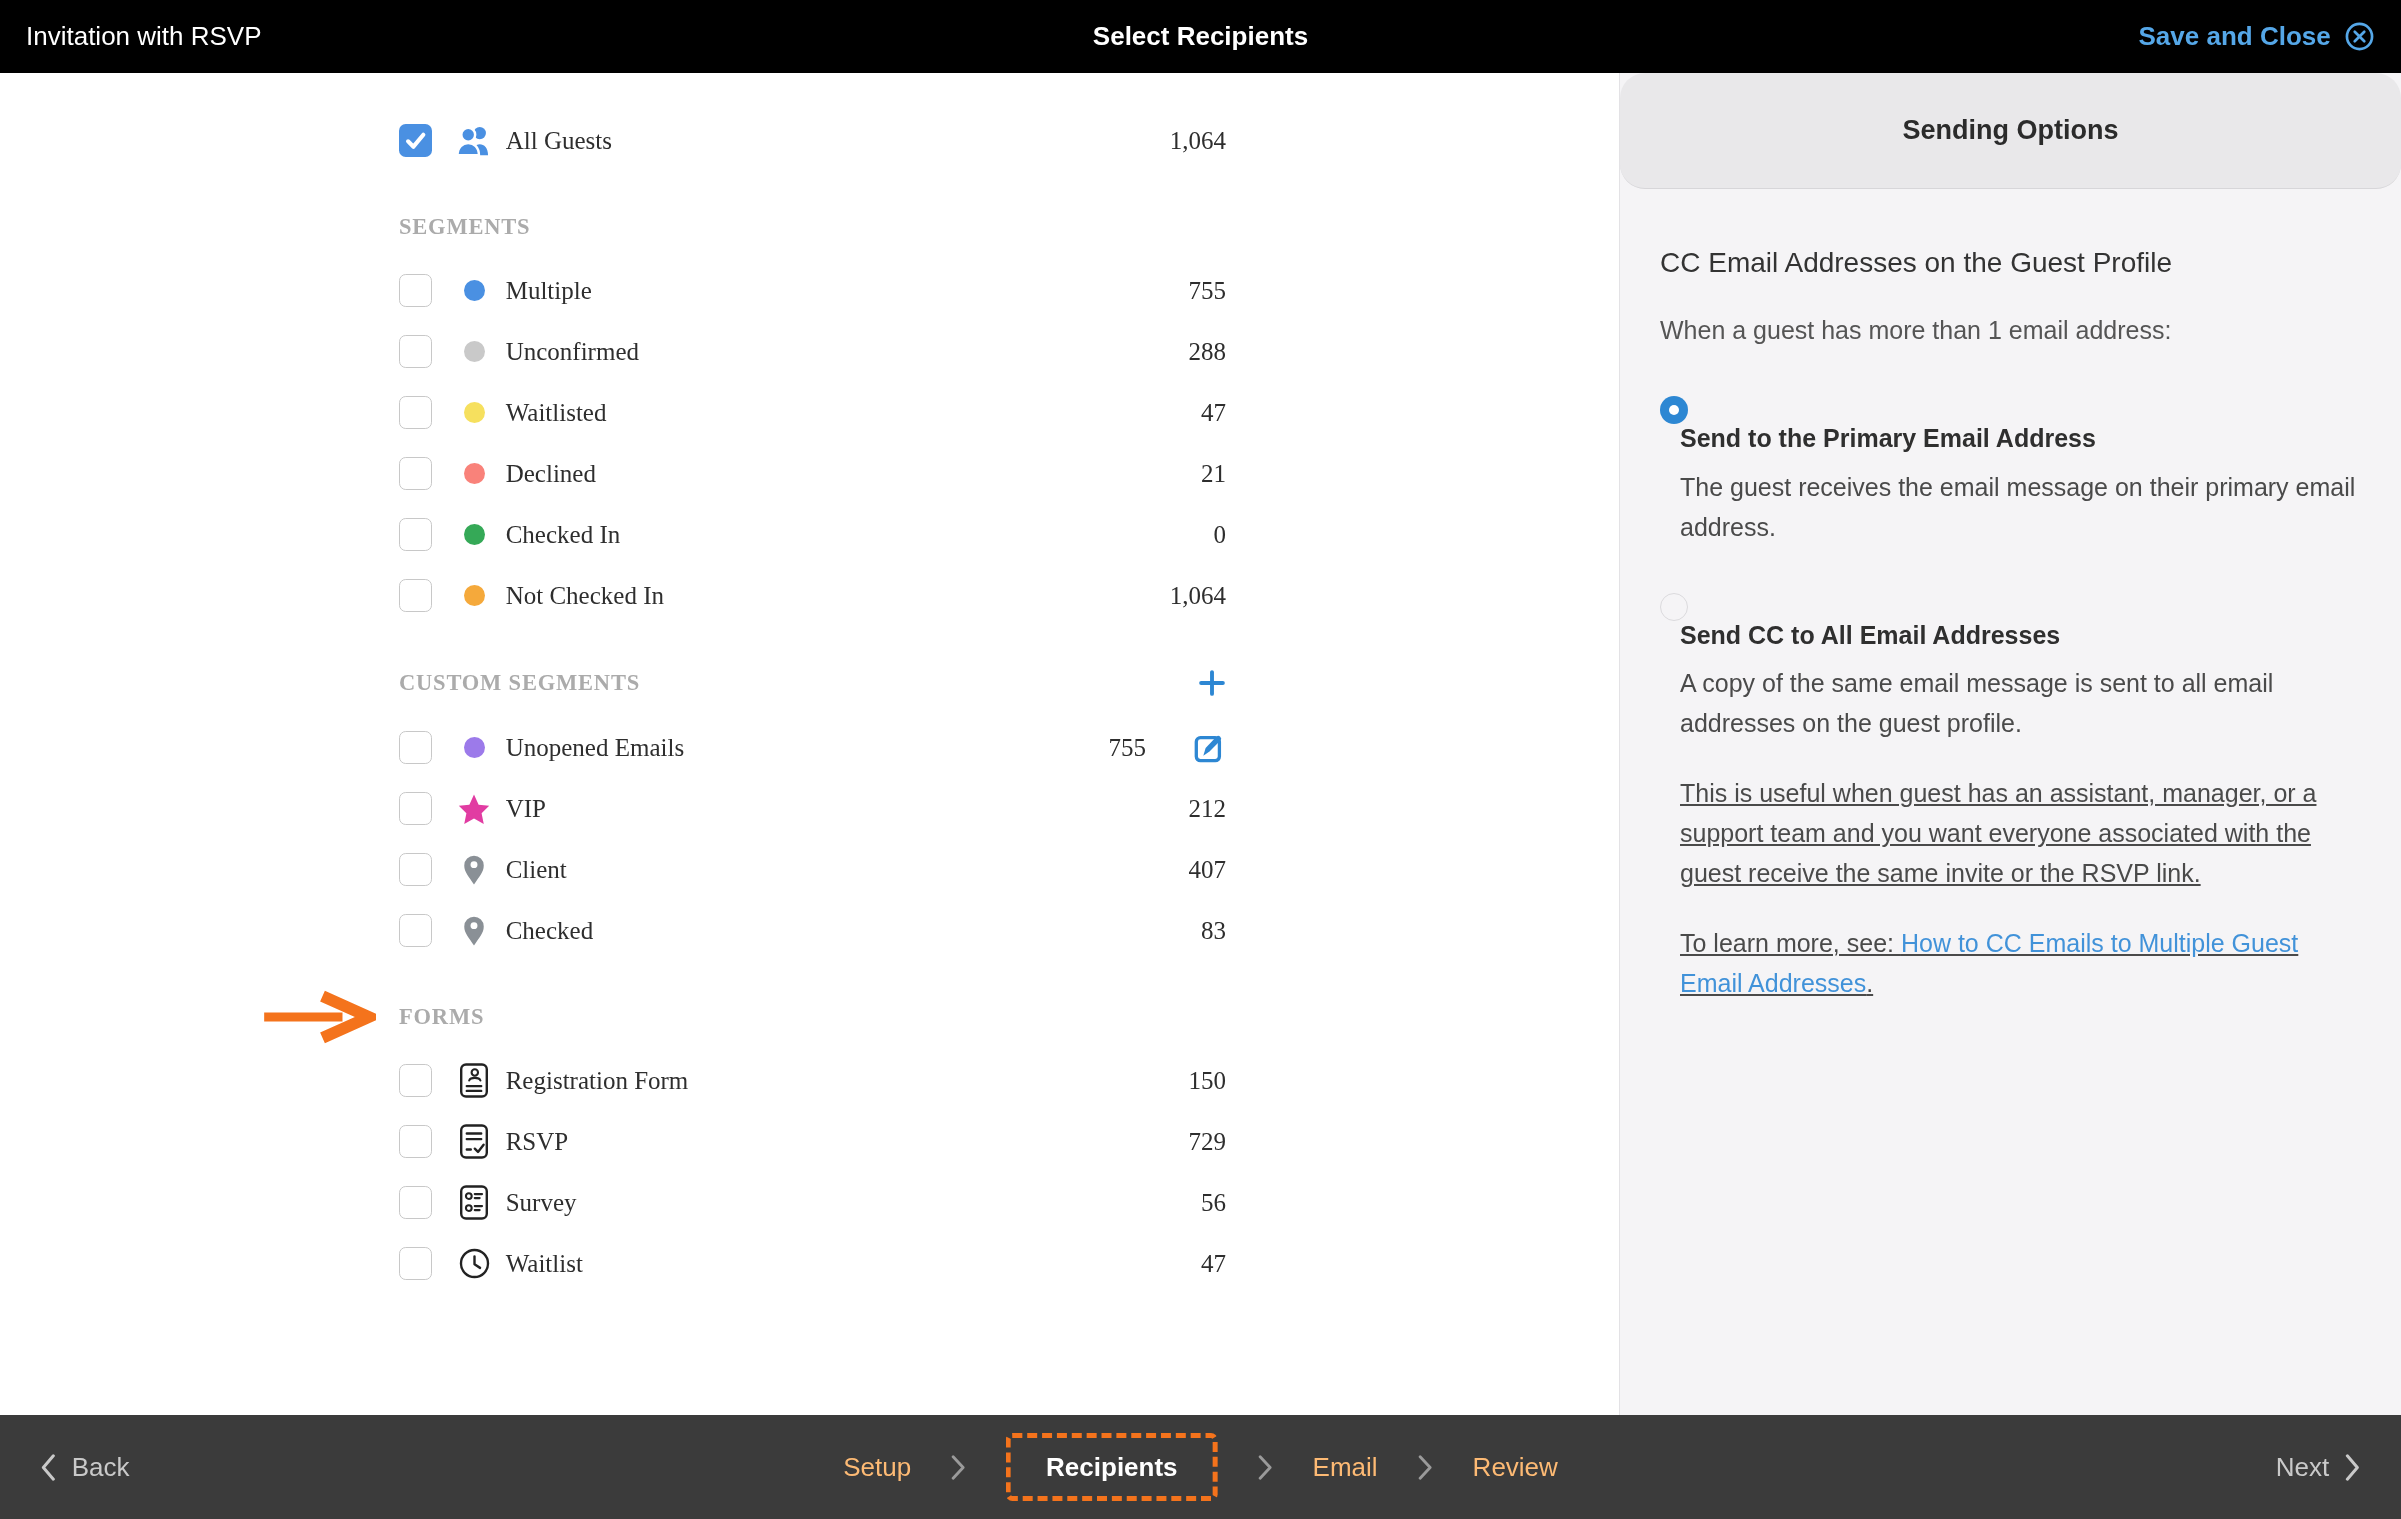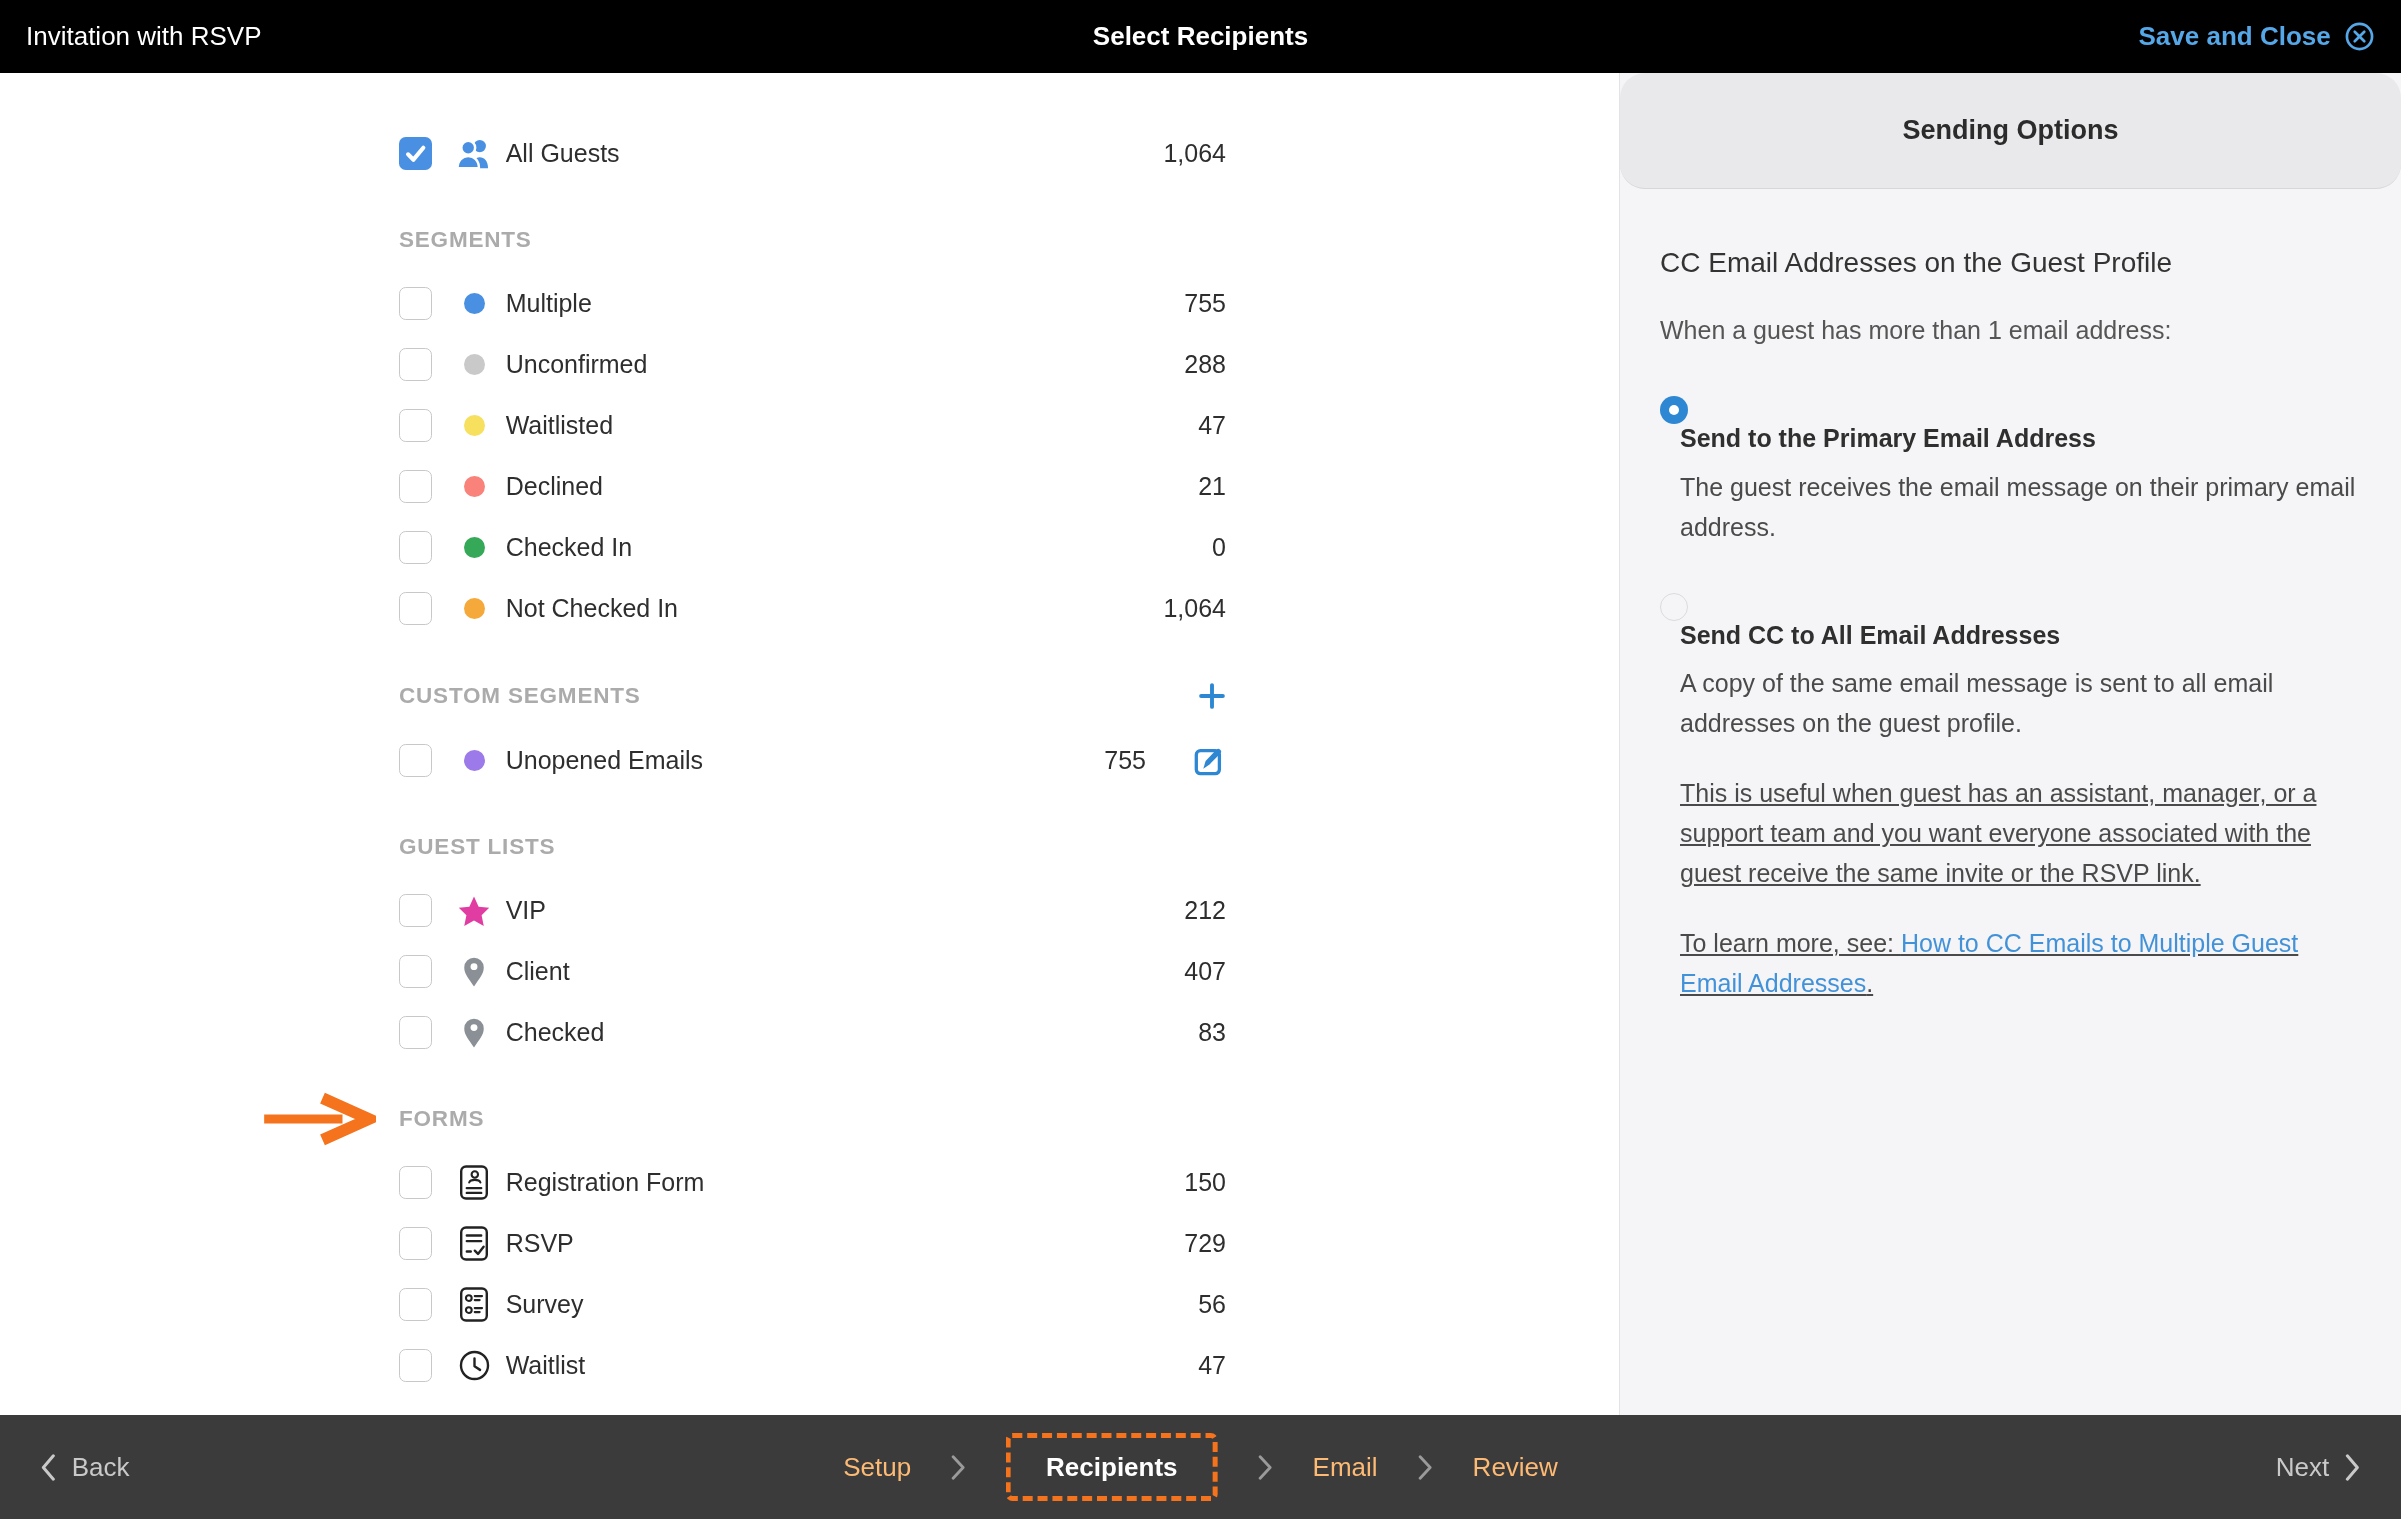--- a/index.html
+++ b/index.html
@@ -10,21 +10,21 @@
   
   .topbar { height:73px; background:#000; display:flex; align-items:center; padding:0 26px; flex:0 0 auto; }
   .topbar-left  { width:584px; font-size:26px; color:#FFFFFF; }
   .topbar-center{ flex:1; text-align:center; font-size:26px; font-weight:700; color:#FFFFFF; }
   .topbar-right { width:584px; display:flex; justify-content:flex-end; align-items:center; gap:13.3px;
                   font-size:26px; font-weight:700; cursor:pointer; }
 
   
   .middle { flex:1; display:flex; min-height:0; }
   .content { flex:1; background:#fff; overflow:hidden; }
-  .list { margin-left:399px; width:827px; padding-top:50px; }
+  .list { margin-left:399px; width:827px; padding-top:37px;font-family:Liberation Serif, serif; }
 
   .row { display:flex; align-items:center; height:61px; }
   .cbx { width:33px; height:33px; flex:0 0 33px; border:1.7px solid #C8C8C8; border-radius:6.7px; background:#fff;
          display:flex; align-items:center; justify-content:center; cursor:pointer; }
   .cbx.checked { border:none; }
   .marker { margin-left:22px; width:40px; display:flex; align-items:center; justify-content:center; flex:0 0 40px; }
   .dot { width:21px; height:21px; border-radius:50%; }
   .row-label { margin-left:11.7px; font-size:25px; color:#2E2E2E; }
   .row-count { margin-left:auto; font-size:25px; color:#2E2E2E; }
   .row-action { margin-left:47px; width:33px; flex:0 0 33px; display:flex; align-items:center; cursor:pointer; }
@@ -180,21 +180,20 @@
           <span class="row-label">Unopened Emails</span>
           <span class="row-count">755</span>
           <span class="row-action">
             <svg width="33" height="33" viewBox="0 0 40 40">
               <rect x="4" y="8" width="28" height="28" rx="5" fill="none" stroke="#2D87D3" stroke-width="4" style="stroke: rgb(45, 135, 211);"></rect>
               <path d="M12.5 30l2.8-9.5L28.5 6.8a3 3 0 0 1 4.2 0l.5.5a3 3 0 0 1 0 4.2L20 24.7z" fill="#2D87D3" style="fill: rgb(45, 135, 211);"></path>
             </svg>
           </span>
         </div>
 
-        <div class="section-title">GUEST LISTS</div>
 
         <div class="row">
           <span class="cbx"></span>
           <span class="marker">
             <svg width="32" height="32" viewBox="0 0 40 40">
               <path d="M20 2l5.8 12.6L39 16l-9.5 9.2 2.7 13.4L20 31.8 7.8 38.6l2.7-13.4L1 16l13.2-1.4z" fill="#E13CA2" style="fill: rgb(225, 60, 162);"></path>
             </svg>
           </span>
           <span class="row-label">VIP</span>
           <span class="row-count">212</span>

